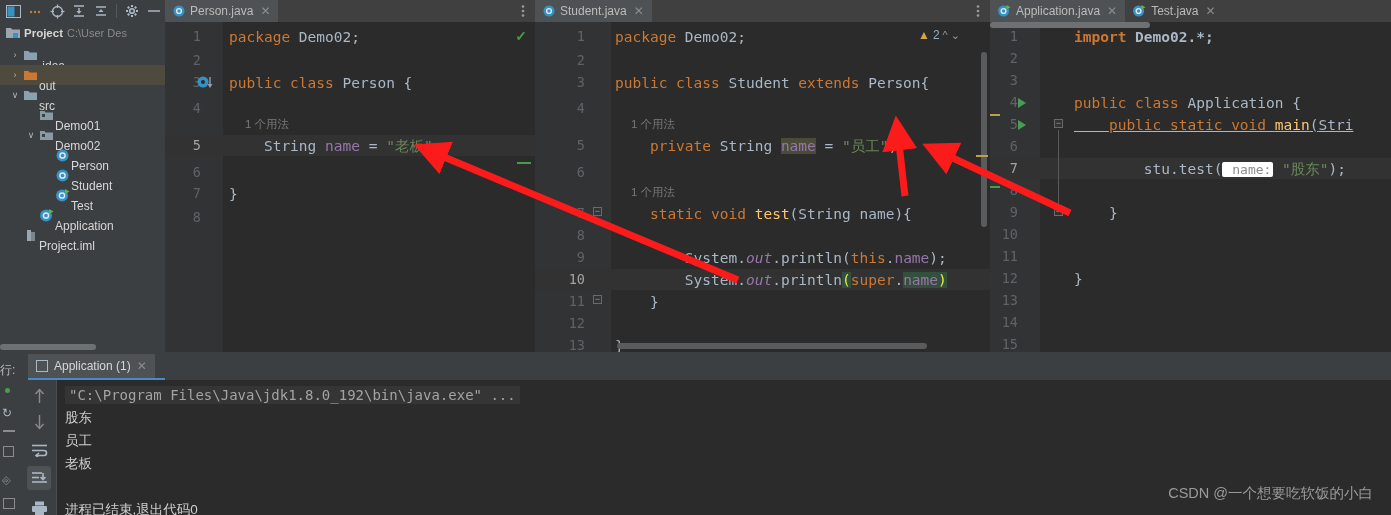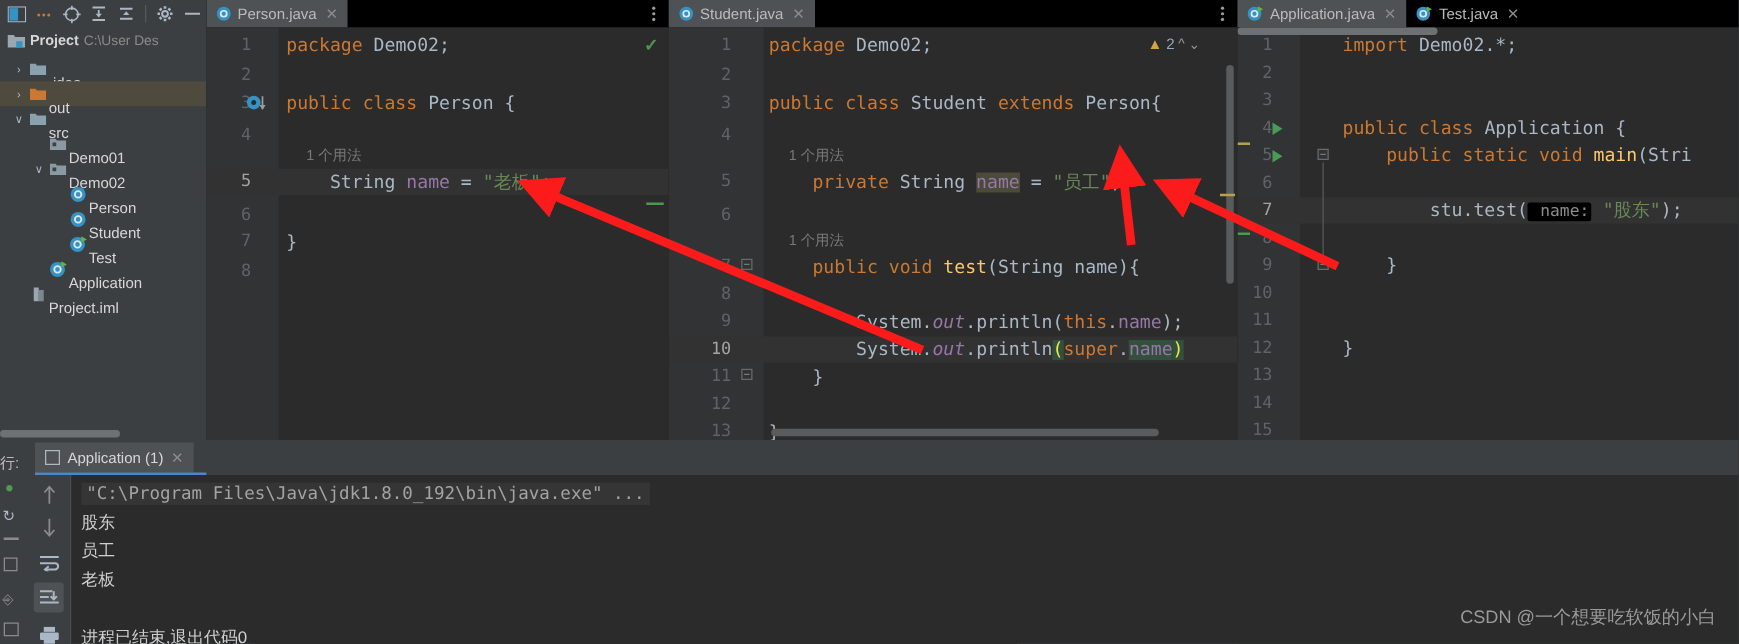--- a/index.html
+++ b/index.html
@@ -41,21 +41,21 @@
   .ico { width:17px; flex:0 0 17px; display:flex; align-items:center; justify-content:center; }
   .lbl { font-size:12px; color:#d7d7d7;margin-top:22px; }
 
   .panel-hscroll {
     position:absolute; left:0; bottom:2px; width:96px; height:6px;
     background:#6e7173; border-radius:3px;
   }
 
   
   .ed { position:absolute; top:0; background:#2b2b2b; overflow:hidden; }
-  .tabbar { height:22px; background:#000000; position:relative; display:flex; }
+  .tabbar { height:22px; background:#404040; position:relative; display:flex; }
   .tab {
     height:22px; display:flex; align-items:center; gap:5px; padding:0 8px 0 8px;
     font-size:12px; color:#bbbbbb; position:relative;
   }
   .tab.active { background:#4e5254; }
   .tab .x { color:#8c8c8c; font-size:12px; margin-left:2px; }
   .tab-more { position:absolute; right:4px; top:0; height:22px; width:16px;
     display:flex; align-items:center; justify-content:center; color:#9b9b9b; font-size:13px; letter-spacing:0; }
 
   .code-area { position:absolute; left:0; right:0; top:22px; bottom:0; background:#2b2b2b; }
@@ -72,21 +72,21 @@
   .usage { color:#787878; font-size:11.5px; font-family:"Liberation Sans",sans-serif; position:absolute; }
 
   .kw { color:#cc7832; }
   .cls { color:#a9b7c6; }
   .str { color:#6a8759; }
   .fld { color:#9876aa; }
   .sta { color:#9876aa; font-style:italic; }
   .pln { color:#a9b7c6; }
   .ylw { color:#ffc66d; }
   .brk { color:#e8e84a; }
-  .hint { color:#8c8c8c; background:#000000; font-size:13px; padding:0 2px; border-radius:2px; }
+  .hint { color:#8c8c8c; background:#ffffff; font-size:13px; padding:0 2px; border-radius:2px; }
   .mark-name { background:#4b4b3a; }
   .mark-sup { background:#32503c; }
 
   .check { position:absolute; color:#4a9a4a; font-size:14px; font-weight:bold; }
   .warn-box { position:absolute; display:flex; align-items:center; gap:3px; font-size:12px; }
   .warn-tri { color:#d9a343; font-size:12px; }
   .warn-n { color:#8facc4; font-size:12px; }
   .chev { color:#9b9b9b; font-size:11px; }
 
   .fold { position:absolute; width:9px; height:9px; border:1px solid #6a6a6a; background:#313335;
@@ -380,21 +380,21 @@
         <div class="ln" style="top: 6px; right: 405px;">1</div>
         <div class="code" style="left: 80px; top: 6px;"><span class="kw">package </span><span class="cls">Demo02</span><span class="pln">;</span></div>
         <div class="ln" style="top: 30px; right: 405px;">2</div>
         <div class="ln" style="top: 52px; right: 405px;">3</div>
         <div class="code" style="left: 80px; top: 52px;"><span class="kw">public class </span><span class="cls">Student</span><span class="pln"> </span><span class="kw">extends</span><span class="pln"> </span><span class="cls">Person</span><span class="pln">{</span></div>
         <div class="ln" style="top: 78px; right: 405px;">4</div>
         <div class="ln" style="top: 115px; right: 405px;">5</div>
         <div class="code" style="left: 80px; top: 115px;"><span class="pln">    </span><span class="kw">private</span><span class="pln"> </span><span class="cls">String</span><span class="pln"> </span><span class="fld mark-name">name</span><span class="pln"> = </span><span class="str">"员工"</span><span class="pln">;</span></div>
         <div class="ln" style="top: 142px; right: 405px;">6</div>
         <div class="ln" style="top: 183px; right: 405px;">7</div>
-        <div class="code" style="left: 80px; top: 183px;"><span class="pln">    </span><span class="kw">public void </span><span class="ylw">test</span><span class="pln">(</span><span class="cls">String</span><span class="pln"> name){</span></div>
+        <div class="code" style="left: 80px; top: 183px;"><span class="pln">    </span><span class="kw">static void </span><span class="ylw">test</span><span class="pln">(</span><span class="cls">String</span><span class="pln"> name){</span></div>
         <div class="ln" style="top: 205px; right: 405px;">8</div>
         <div class="ln" style="top: 227px; right: 405px;">9</div>
         <div class="code" style="left: 80px; top: 227px;"><span class="pln">        </span><span class="cls">System</span><span class="pln">.</span><span class="sta">out</span><span class="pln">.println(</span><span class="kw">this</span><span class="pln">.</span><span class="fld">name</span><span class="pln">);</span></div>
         <div class="hl-line" style="left: 0px; right: 0px; top: 247px; height: 21px;"></div>
         <div class="ln cur" style="top: 249px; right: 405px;">10</div>
         <div class="code" style="left: 80px; top: 249px;"><span class="pln">        </span><span class="cls">System</span><span class="pln">.</span><span class="sta">out</span><span class="pln">.println</span><span class="brk mark-sup">(</span><span class="kw">super</span><span class="pln">.</span><span class="fld mark-sup">name</span><span class="brk mark-sup">)</span></div>
         <div class="ln" style="top: 271px; right: 405px;">11</div>
         <div class="code" style="left: 80px; top: 271px;"><span class="pln">    }</span></div>
         <div class="ln" style="top: 293px; right: 405px;">12</div>
         <div class="ln" style="top: 315px; right: 405px;">13</div>
@@ -435,28 +435,28 @@
               <path d="M9 0 L13.5 2.5 L9 5 Z" fill="#62b543"></path>
             </svg>
           </span>
           <span>Test.java</span>
           <span class="x">✕</span>
         </div>
       </div>
       <div class="code-area">
         <div class="gutter" style="width:50px"></div>
         <div class="ln" style="top: 6px; right: 373px;">1</div>
-        <div class="code" style="left: 84px; top: 6px;"><span class="kw">import </span><span class="cls">Demo02</span><span class="pln">.*;</span></div>
+        <div class="code" style="left: 84px; top: 6px; font-weight: bold;"><span class="kw">import </span><span class="cls">Demo02</span><span class="pln">.*;</span></div>
         <div class="ln" style="top: 28px; right: 373px;">2</div>
         <div class="ln" style="top: 50px; right: 373px;">3</div>
         <div class="ln" style="top: 72px; right: 373px;">4</div>
         <div class="code" style="left: 84px; top: 72px;"><span class="kw">public class </span><span class="cls">Application</span><span class="pln"> {</span></div>
         <div class="runtri" style="left: 28px; top: 76px;"></div>
         <div class="ln" style="top: 94px; right: 373px;">5</div>
-        <div class="code" style="left: 84px; top: 94px;"><span class="pln">    </span><span class="kw">public static void </span><span class="ylw">main</span><span class="pln">(</span><span class="cls">Stri</span></div>
+        <div class="code" style="left: 84px; top: 94px; text-decoration: underline;"><span class="pln">    </span><span class="kw">public static void </span><span class="ylw">main</span><span class="pln">(</span><span class="cls">Stri</span></div>
         <div class="runtri" style="left: 28px; top: 98px;"></div>
         <div class="ln" style="top: 116px; right: 373px;">6</div>
         <div class="hl-line" style="left: 0px; right: 0px; top: 136px; height: 21px;"></div>
         <div class="ln cur" style="top: 138px; right: 373px;">7</div>
         <div class="code" style="left: 84px; top: 138px;"><span class="pln">        stu.test(</span><span class="hint"> name:</span><span class="pln"> </span><span class="str">"股东"</span><span class="pln">);</span></div>
         <div class="ln" style="top: 160px; right: 373px;">8</div>
         <div class="ln" style="top: 182px; right: 373px;">9</div>
         <div class="code" style="left: 84px; top: 182px;"><span class="pln">    }</span></div>
         <div class="ln" style="top: 204px; right: 373px;">10</div>
         <div class="ln" style="top: 226px; right: 373px;">11</div>

